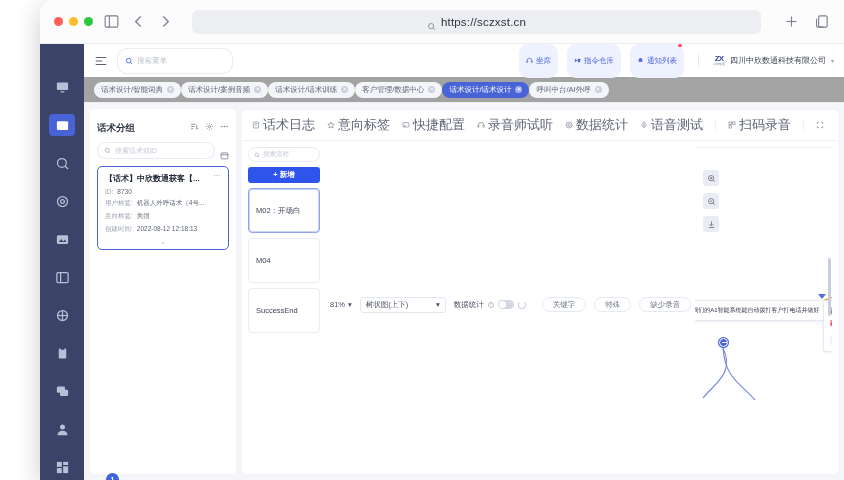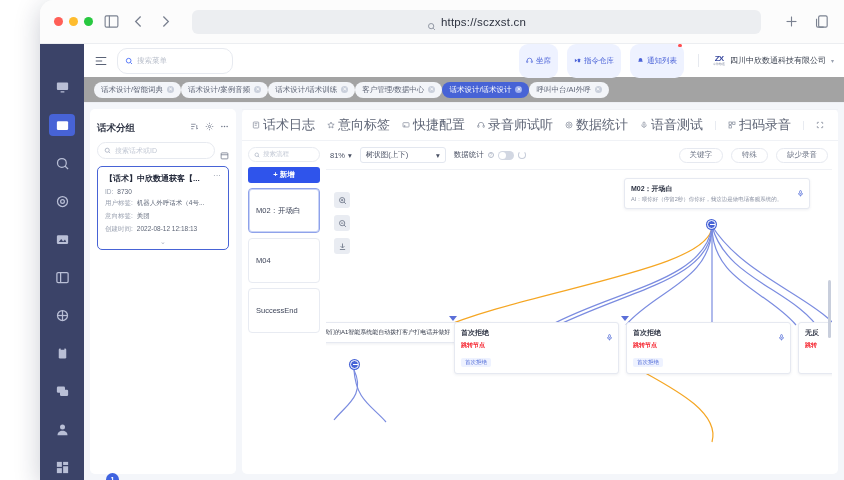--- a/index.html
+++ b/index.html
@@ -140,21 +140,21 @@
     height:16px; background:#2f54eb; border-radius:3px; color:#fff; font-size:7.5px;
     display:flex; align-items:center; justify-content:center; gap:3px; font-weight:bold;
   }
   .node-item{
     height:45px; border:1px solid #e8ebf2; border-radius:4px; display:flex; align-items:center;
     padding:0 7px; font-size:7.5px; color:#3f465a; background:#fff;
   }
   .node-item.sel{ border-color:#8fa2ea; box-shadow:0 0 0 1px #c9d4f7 inset; }
 
   
-  .canvas-wrap{ flex:1; display:flex; flex-direction:column; min-width:0; }
+  .canvas-wrap{ flex:1; display:flex; flex-direction:row; min-width:0; }
   .canvas-bar{ display:flex; align-items:center; gap:8px; padding:0 4px 6px; }
   .zoomsel{ font-size:7.5px; color:#4a5164; display:flex; align-items:center; gap:3px; }
   .selbox{
     width:86px; height:16px; border:1px solid #e3e7ef; border-radius:3px; display:flex;
     align-items:center; justify-content:space-between; padding:0 5px; font-size:7.5px; color:#4a5164;
   }
   .stat{ display:flex; align-items:center; gap:4px; font-size:7.5px; color:#4a5164; }
   .qmark{ width:6px; height:6px; border-radius:50%; border:1px solid #b6bdcb; font-size:4.5px;
           color:#b6bdcb; display:flex; align-items:center; justify-content:center; }
   .toggle{ width:16px; height:9px; border-radius:5px; background:#d2d7e2; position:relative; }

